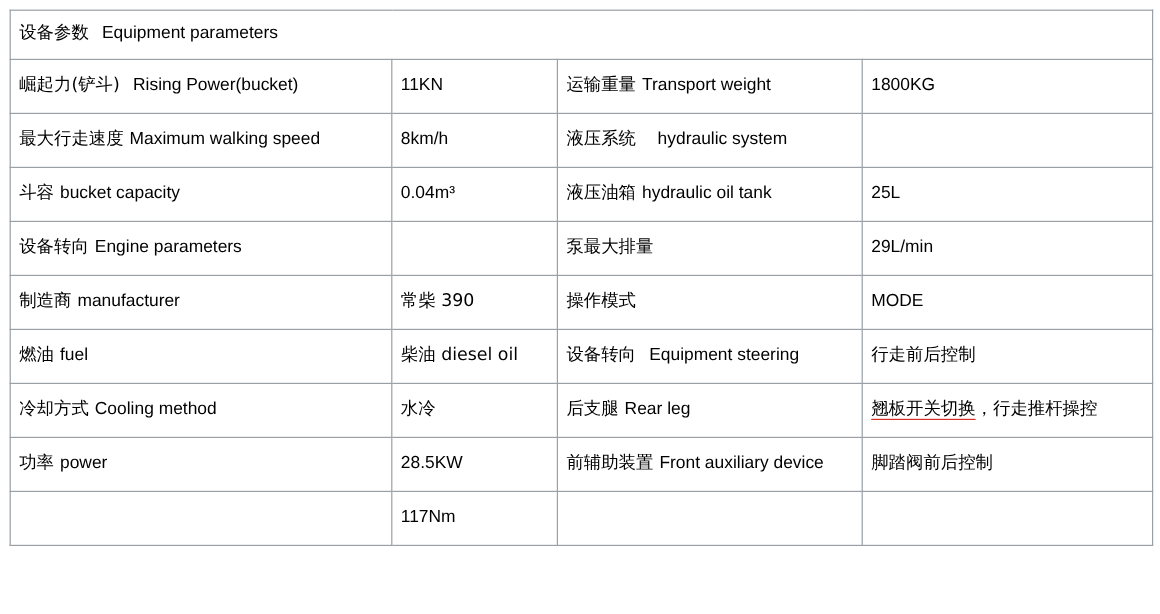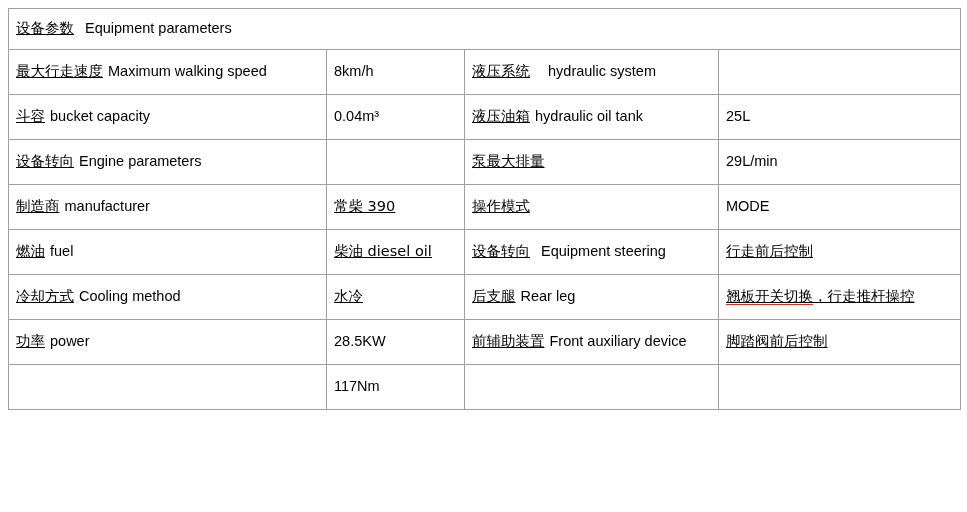--- a/index.html
+++ b/index.html
@@ -36,21 +36,21 @@
     white-space: normal;
   }
   col.c1 { width: 318px; }
   col.c2 { width: 138px; }
   col.c3 { width: 254px; }
   col.c4 { width: 242px; }
 
   tr.r-head td { height: 28px; }
   tr.r-body td { height: 32px; }
 
-  .cn { font-family: "DejaVu Sans", "Liberation Sans", sans-serif; text-decoration: underline; }
+  .cn { font-family: "DejaVu Sans", "Liberation Sans", sans-serif; }
   .gap-sm { display: inline-block; width: 5px; }
   .gap-md { display: inline-block; width: 11px; }
   .gap-lg { display: inline-block; width: 18px; }
 
   .underline-red {
     border-bottom: 1.5px solid #d93025;
     padding-bottom: 0px;
   }
 </style>
 </head>
@@ -66,20 +66,30 @@
     </colgroup>
     <tbody>
       <tr class="r-head">
         <td colspan="4">
           <span class="cn">设备参数</span><span class="gap-md"></span><span>Equipment parameters</span>
         </td>
       </tr>
 
 
 
+      <tr class="r-body">
+        <td>
+          <span class="cn">崛起力(铲斗)</span><span class="gap-md"></span><span>Rising Power(bucket)</span>
+        </td>
+        <td>11KN</td>
+        <td>
+          <span class="cn">运输重量</span><span class="gap-sm"></span><span>Transport weight</span>
+        </td>
+        <td>1800KG</td>
+      </tr>
 
       <tr class="r-body">
         <td>
           <span class="cn">最大行走速度</span><span class="gap-sm"></span><span>Maximum walking speed</span>
         </td>
         <td>8km/h</td>
         <td>
           <span class="cn">液压系统</span><span class="gap-lg"></span><span>hydraulic system</span>
         </td>
         <td></td>

